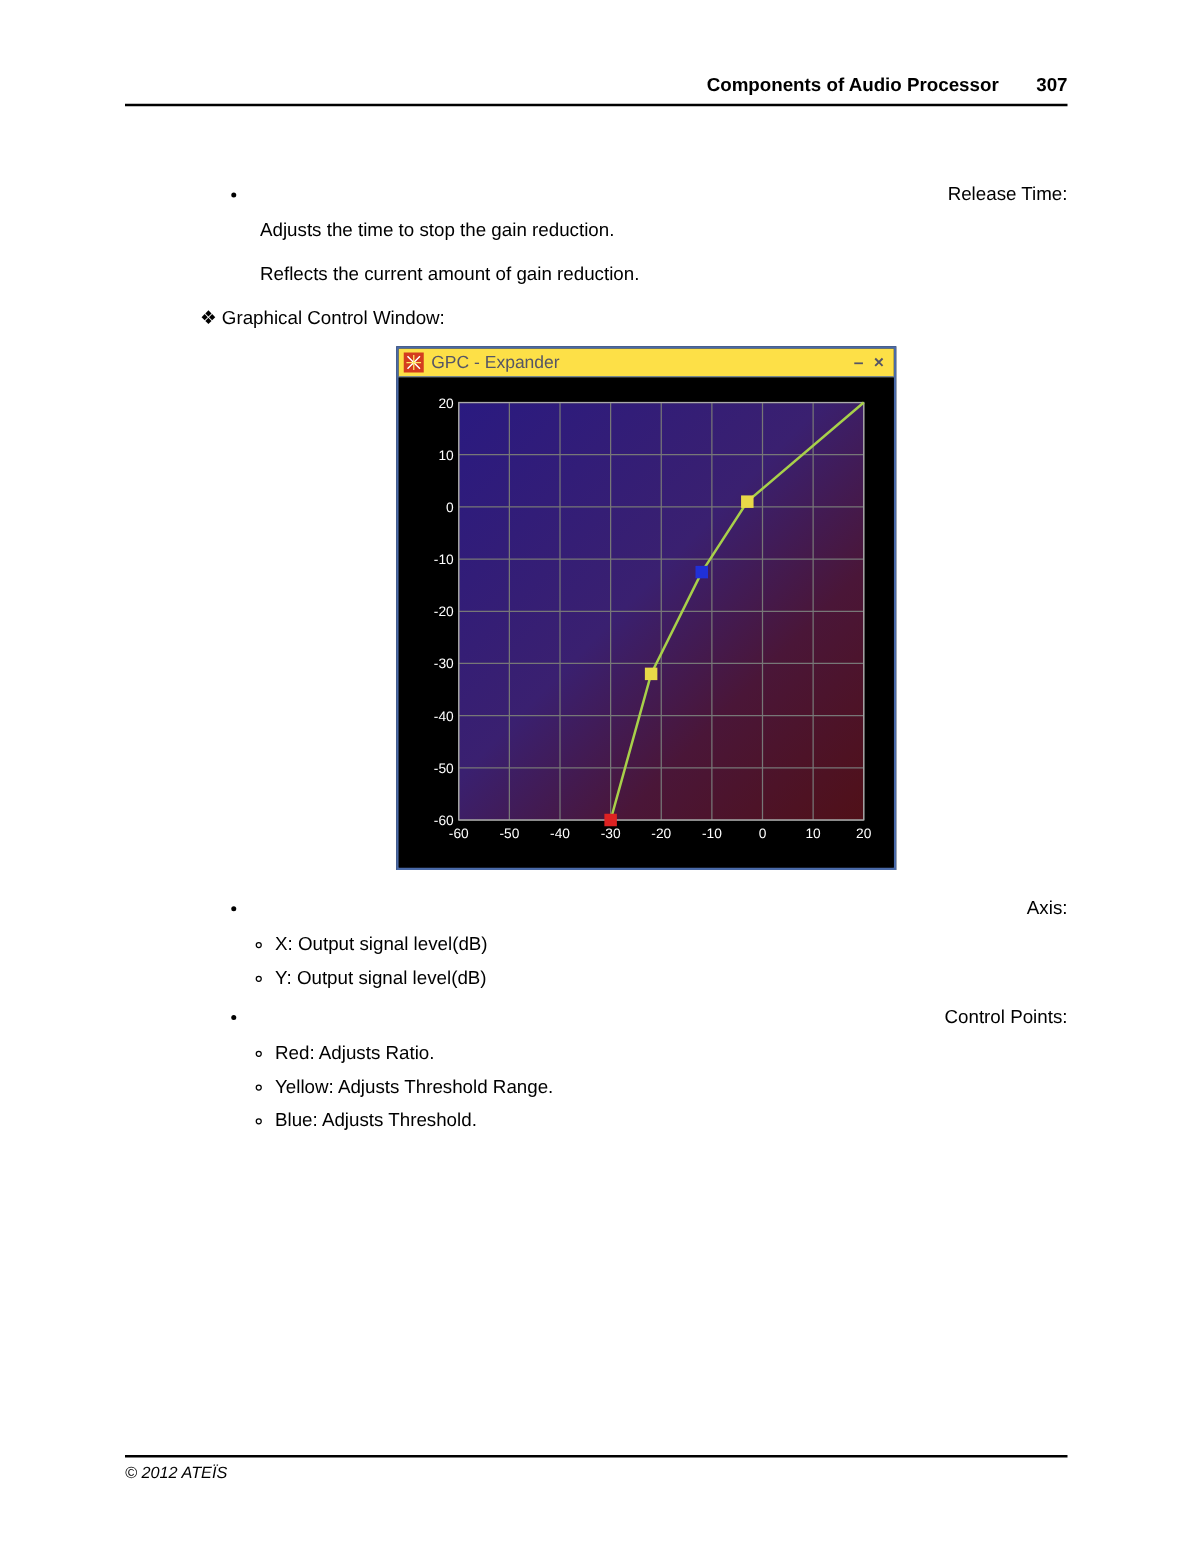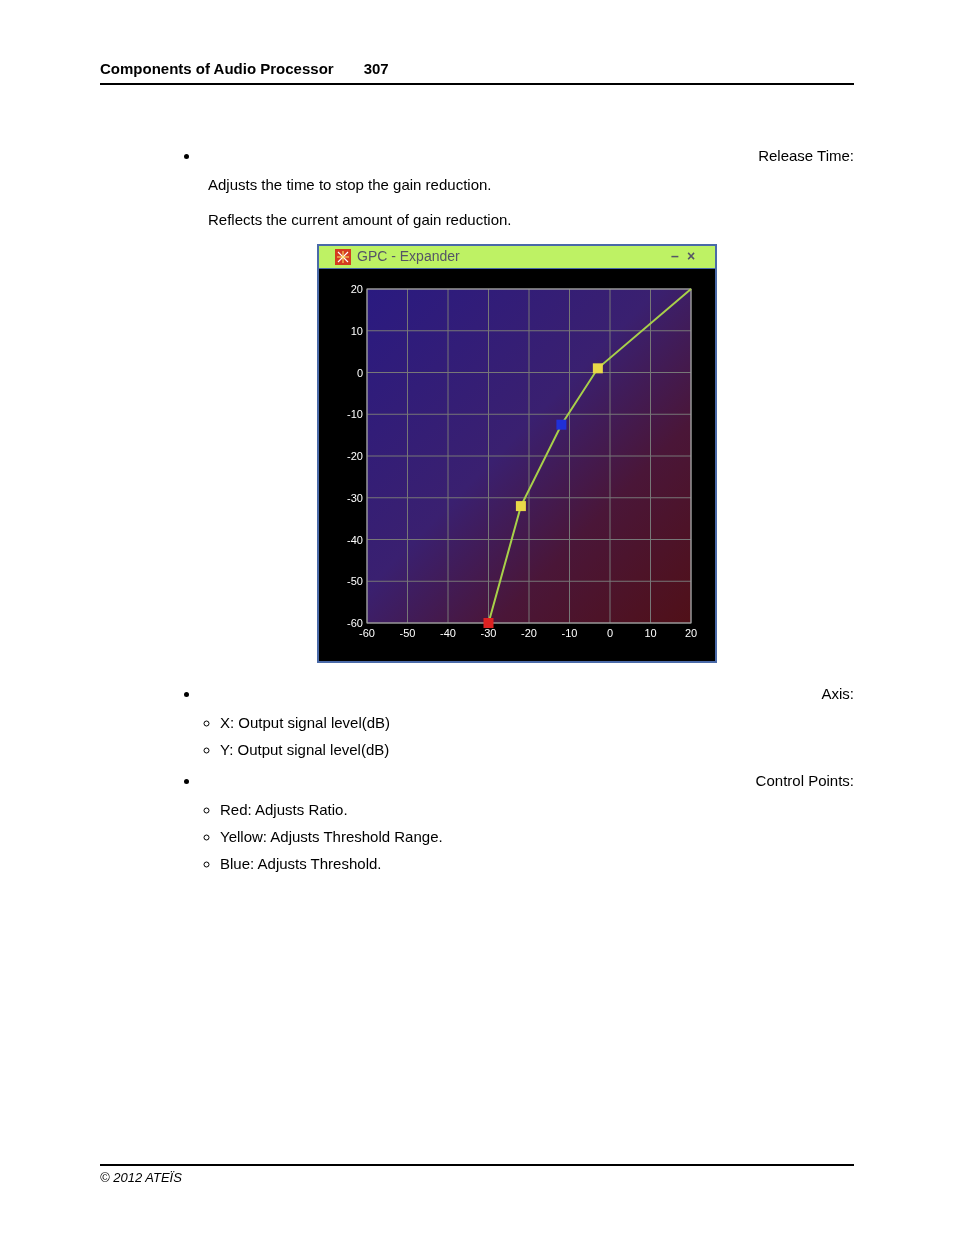--- a/index.html
+++ b/index.html
@@ -17,21 +17,21 @@
     min-height: 1235px;
   }
   .header-line {
     border-bottom: 2px solid #000;
     position: relative;
     top: 0;
     margin-bottom: 60px;
   }
   .header {
     display: flex;
-    justify-content: flex-start;
+    justify-content: flex-end;
     align-items: center;
     font-weight: bold;
     font-size: 15px;
     padding-bottom: 6px;
   }
   .header-title { margin-right: 30px; }
   .header-page { }
   .content { padding-left: 80px; font-size: 15px; line-height: 1.4; }
   ul.bullets { list-style: disc; padding-left: 20px; margin: 0; }
   ul.bullets > li { margin: 8px 0; text-align: right; }
@@ -52,27 +52,27 @@
   }
   
   .gpc-wrap { display: flex; justify-content: center; margin: 12px 0 20px 0; }
   .gpc-window {
     width: 400px;
     border: 2px solid #4a6aa8;
     background: #000;
     box-sizing: border-box;
   }
   .gpc-titlebar {
-    background: #bef264;
+    background: #fde047;
     color: #556;
     font-size: 14px;
     height: 22px;
     display: flex;
     align-items: center;
-    padding: 0 16px;
+    padding: 0 4px;
     border-bottom: 1px solid #4a6aa8;
   }
   .gpc-titlebar .icon-box {
     width: 16px; height: 16px;
     background: #d43c1f;
     margin-right: 6px;
     display: flex; align-items: center; justify-content: center;
   }
   .gpc-titlebar .icon-box svg { width: 12px; height: 12px; }
   .gpc-title { flex: 1; }
@@ -101,20 +101,23 @@
   </div>
 
   <div class="content">
     <ul class="bullets">
       <li>Release Time:</li>
     </ul>
     <div class="desc">Adjusts the time to stop the gain reduction.</div>
 
     <div class="desc">Reflects the current amount of gain reduction.</div>
 
+    <div class="diamond-row">
+      <span class="diamond">❖</span><span>Graphical Control Window:</span>
+    </div>
 
     <div class="gpc-wrap">
       <div class="gpc-window">
         <div class="gpc-titlebar">
           <span class="icon-box">
             <svg viewBox="0 0 12 12">
                 <path d="M1 1 L11 11 M11 1 L1 11" stroke="#fff" stroke-width="1.2"></path>
                 <path d="M6 0 L6 12 M0 6 L12 6" stroke="#ffec6a" stroke-width="1"></path>
               </svg>
           </span>

